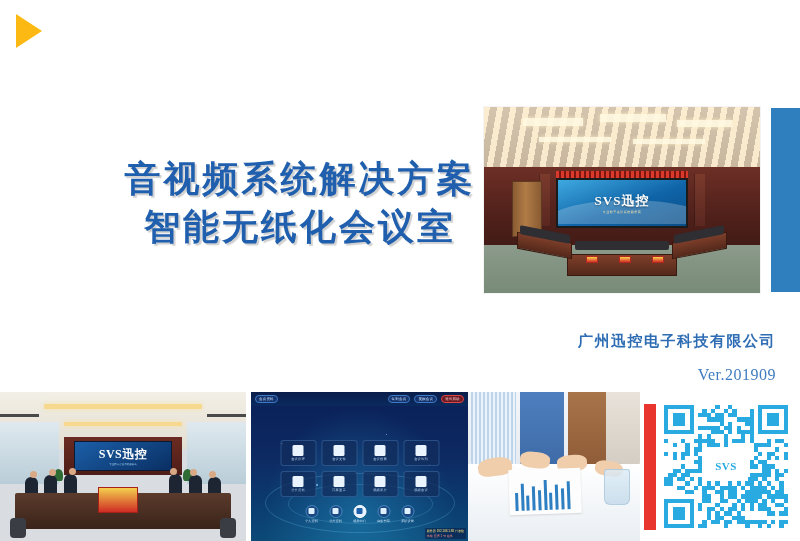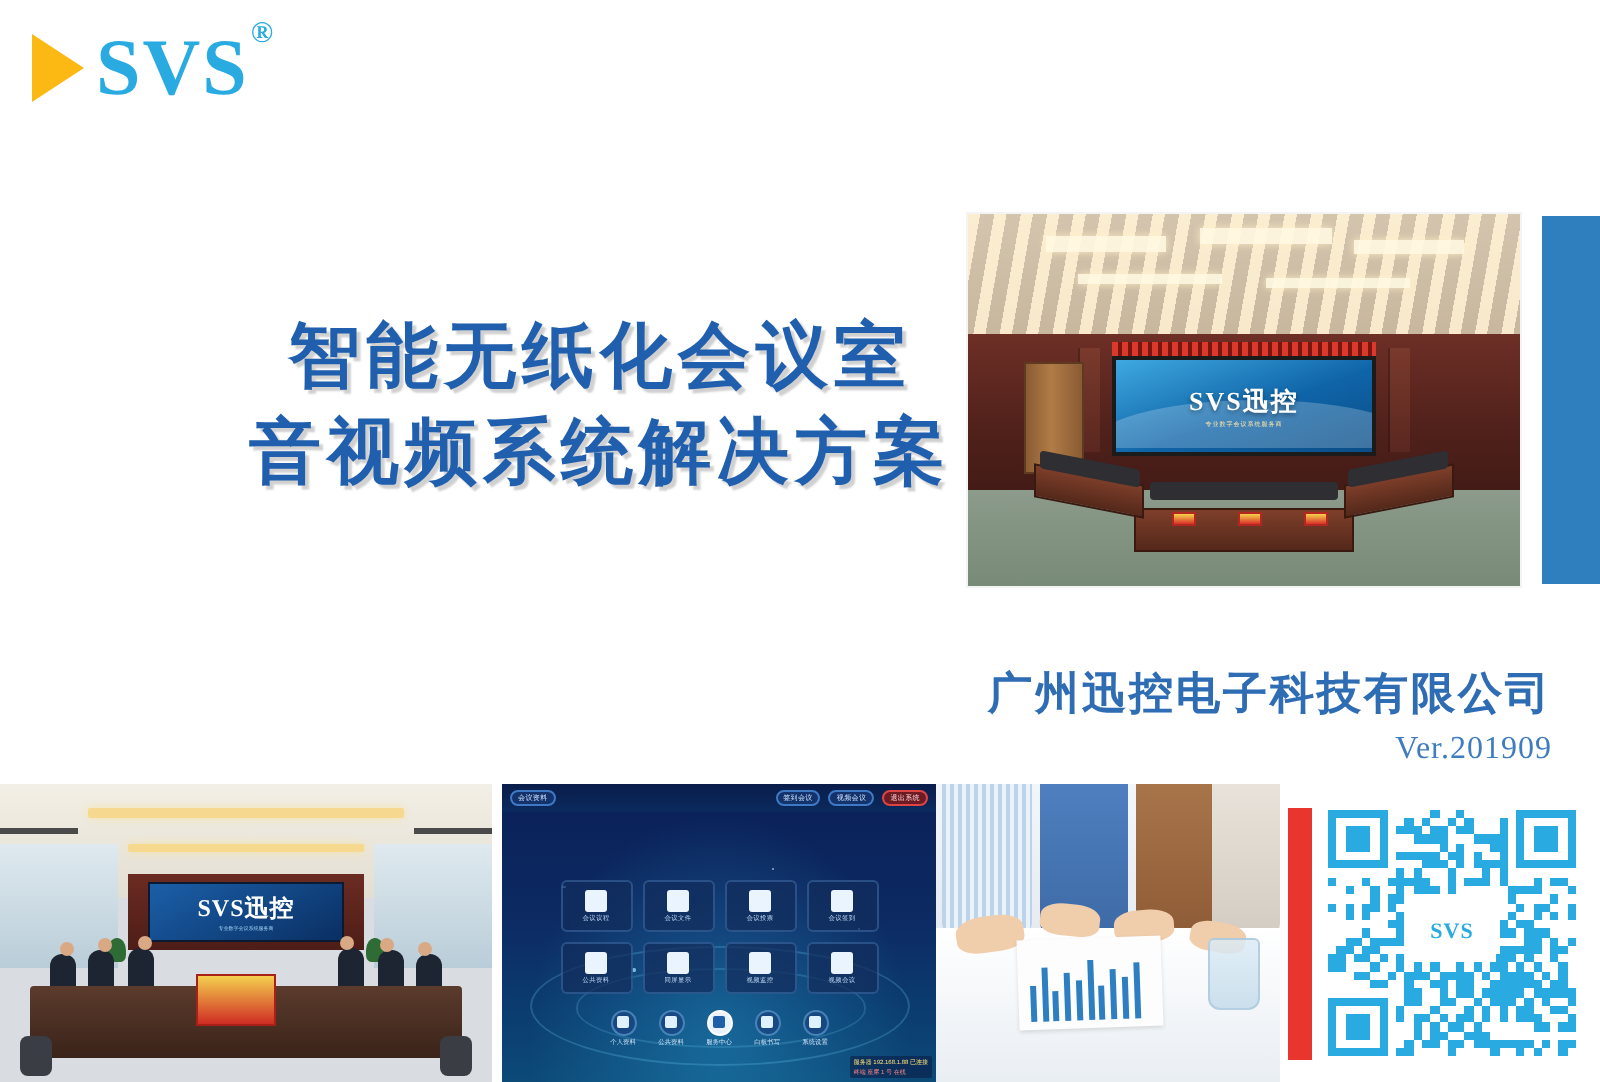--- a/index.html
+++ b/index.html
@@ -94,21 +94,21 @@
   
   .accent-bar{
     position:absolute; left:771px; top:108px; width:29px; height:184px;
     background:#2f7fbf;
   }
 
   
   .company{
     position:absolute; right:24px; top:332px; text-align:right;
     font-family:Liberation Sans, sans-serif;
-    font-size:22px; font-weight:700; color:#2E6DB4; letter-spacing:1.5px;
+    font-size:15px; font-weight:700; color:#2E6DB4; letter-spacing:1.5px;
     white-space:nowrap;
   }
   .version{
     position:absolute; right:24px; top:366px; text-align:right;
     font-family:"Liberation Serif", serif;
     font-size:16px; color:#3F7CC0; letter-spacing:.5px;
   }
 
   
   .strip{ position:absolute; left:0; top:392px; width:800px; height:149px; display:flex; }
@@ -223,28 +223,25 @@
   .qr-center{ position:absolute; left:40px; top:46px; width:44px; height:30px;
     background:#ffffff; display:flex; align-items:center; justify-content:center; }
   .qr-center-txt{ font-family:"Liberation Serif", serif; font-size:11px;
     font-weight:700; color:#29ABE2; letter-spacing:.5px; }
 </style>
 </head>
 <body>
 
 <div class="logo">
   <span class="logo-triangle"></span>
-  <span class="logo-text">
-    <span>SVS</span><span class="logo-r">®</span>
-  </span>
 </div>
 
 <div class="title-block">
+  <div class="title-line">音视频系统解决方案</div>
   <div class="title-line">智能无纸化会议室</div>
-  <div class="title-line">音视频系统解决方案</div>
 </div>
 
 <div class="hero">
   <div class="hero-ceiling"></div>
   <div class="hero-ceil-panel" style="left:14%;top:6%;width:22%;height:4%"></div>
   <div class="hero-ceil-panel" style="left:42%;top:4%;width:24%;height:4%"></div>
   <div class="hero-ceil-panel" style="left:70%;top:7%;width:20%;height:4%"></div>
   <div class="hero-ceil-panel" style="left:20%;top:16%;width:26%;height:3%"></div>
   <div class="hero-ceil-panel" style="left:54%;top:17%;width:26%;height:3%"></div>
 

